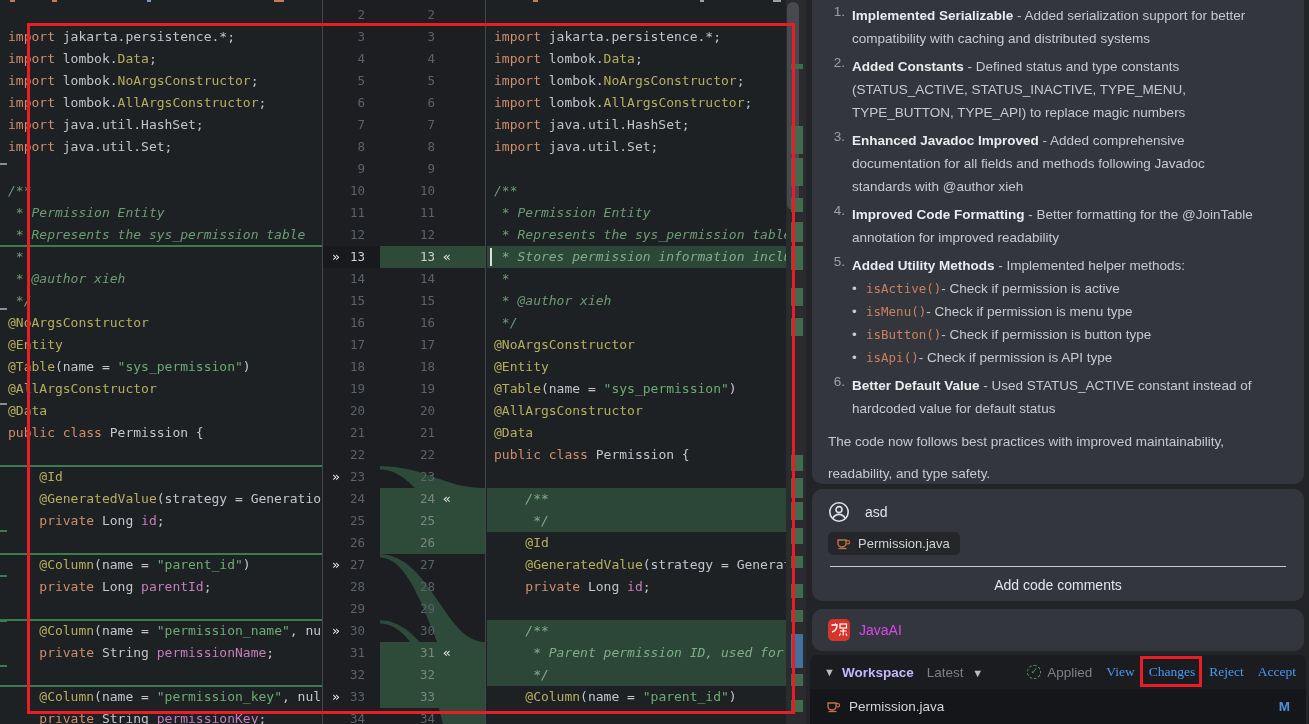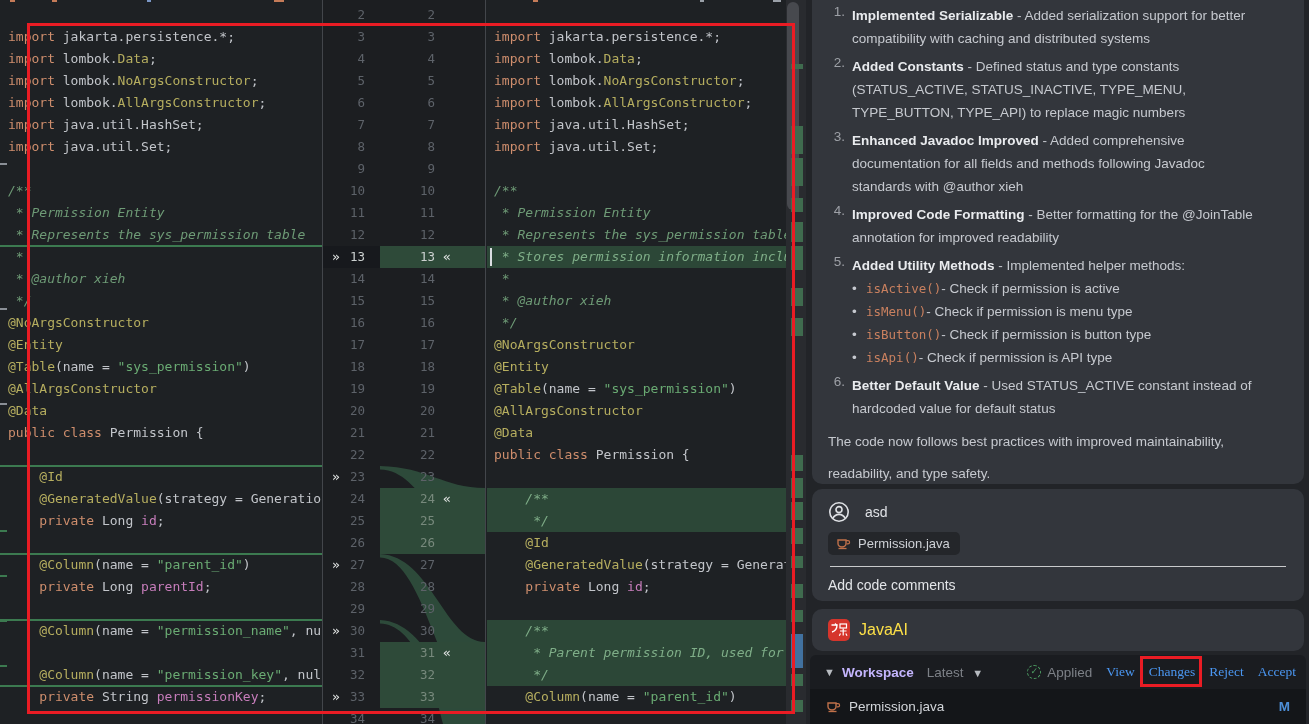--- a/index.html
+++ b/index.html
@@ -56,25 +56,25 @@
   .bul{display:flex;line-height:23px;}
   .bul .dot{flex:none;width:14px;color:#c6c9cf;}
   .bul code{font-family:"DejaVu Sans Mono",monospace;font-size:12.5px;color:#c9805f;}
   #closing{margin-top:6px;line-height:32px;width:438px;color:#c6c9cf;}
 
   #card-user{top:489px;height:112px;padding:12px 16px;}
   .urow{display:flex;align-items:center;color:#dfe1e5;font-size:14px;}
   .chip{display:inline-flex;align-items:center;margin-top:9px;background:#24262a;border-radius:5px;
     padding:4px 10px 4px 8px;color:#ced1d6;font-size:13px;cursor:pointer;}
   #divider{margin:11px 2px 0 2px;border-top:1px solid #c9cacc;}
-  #user-msg{margin-top:10px;color:#e3e5e8;font-size:14px;}
+  #user-msg{margin-top:10px;color:#e3e5e8;font-size:14px;text-align:center;}
 
   #card-agent{top:609px;height:42px;padding:9px 16px;display:flex;align-items:center;}
   #agent-logo{width:22px;height:22px;border-radius:5px;background:#d6352c;position:relative;flex:none;}
-  #agent-name{margin-left:9px;color:#fde047;font-size:16px;}
+  #agent-name{margin-left:9px;color:#d946ef;font-size:14px;}
 
   #ws{position:absolute;left:4px;top:655px;width:496px;height:69px;}
   #ws-header{height:34px;background:#1a1c20;border-radius:6px 6px 0 0;display:flex;align-items:center;
     padding:0 10px 0 14px;box-sizing:border-box;font-size:13.5px;}
   .chev{color:#b7bbc0;font-size:11px;margin-right:7px;cursor:pointer;}
   #ws-title{color:#c4b5fd;font-weight:700;}
   #ws-latest{color:#7d8187;margin-left:13px;cursor:pointer;}
   #ws-latest .chev{margin-left:5px;margin-right:0;display:inline;}
   #ws-right{margin-left:auto;display:flex;align-items:center;gap:14px;}
   #applied-wrap{display:flex;align-items:center;gap:6px;color:#7d8187;}
@@ -119,20 +119,21 @@
           <div class="crow"><span class="kw">public</span> <span class="kw">class</span> Permission {</div>
           <div class="crow"></div>
           <div class="crow">    <span class="an">@Id</span></div>
           <div class="crow">    <span class="an">@GeneratedValue</span>(strategy = GenerationType</div>
           <div class="crow">    <span class="kw">private</span> Long <span class="fd">id</span>;</div>
           <div class="crow"></div>
           <div class="crow">    <span class="an">@Column</span>(name = <span class="st">"parent_id"</span>)</div>
           <div class="crow">    <span class="kw">private</span> Long <span class="fd">parentId</span>;</div>
           <div class="crow"></div>
           <div class="crow">    <span class="an">@Column</span>(name = <span class="st">"permission_name"</span>, nullable</div>
+          <div class="crow">    <span class="kw">private</span> String <span class="fd">permissionName</span>;</div>
           <div class="crow"></div>
           <div class="crow">    <span class="an">@Column</span>(name = <span class="st">"permission_key"</span>, nullable</div>
           <div class="crow">    <span class="kw">private</span> String <span class="fd">permissionKey</span>;</div>
         </div>
 
       <div id="left-change-lines">
           <div class="chline" style="top: 245px;"></div>
           <div class="chline" style="top: 465px;"></div>
           <div class="chline" style="top: 553px;"></div>
           <div class="chline" style="top: 619px;"></div>

